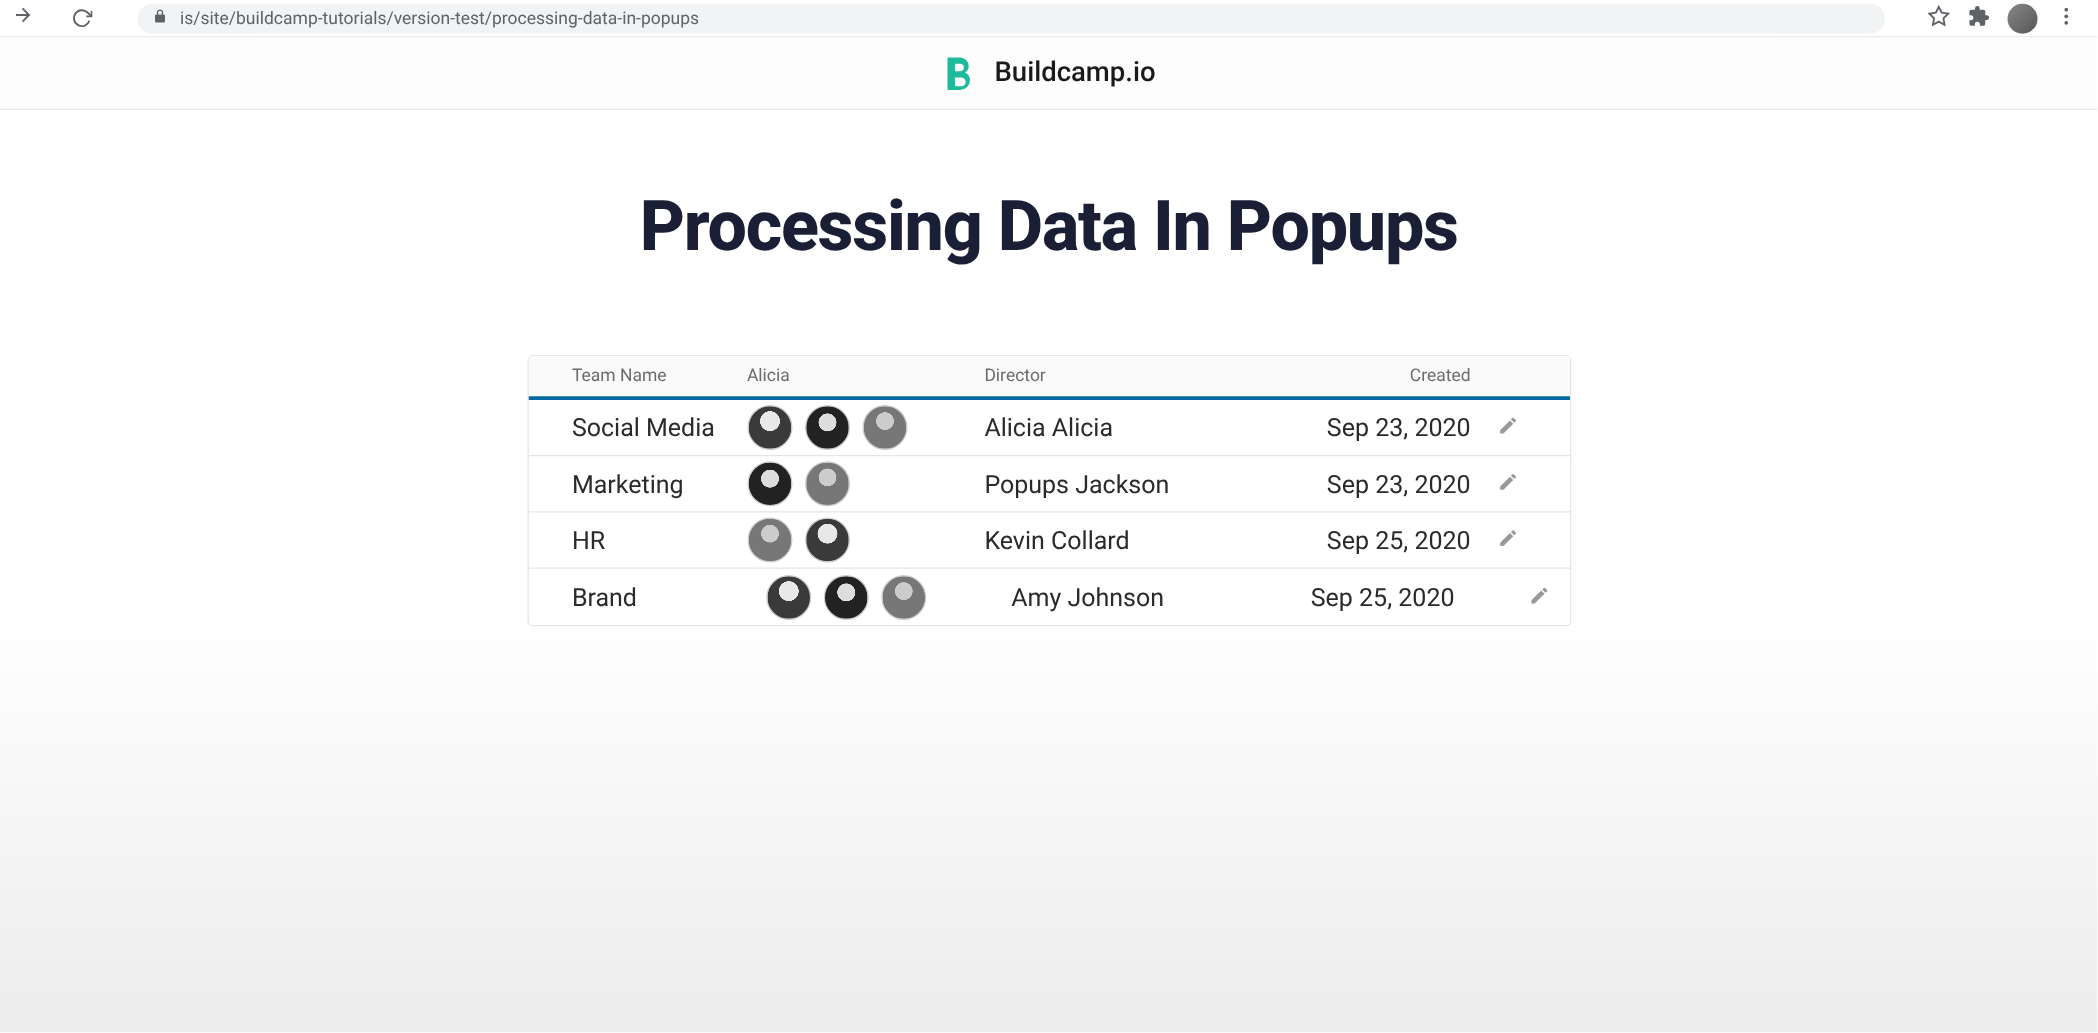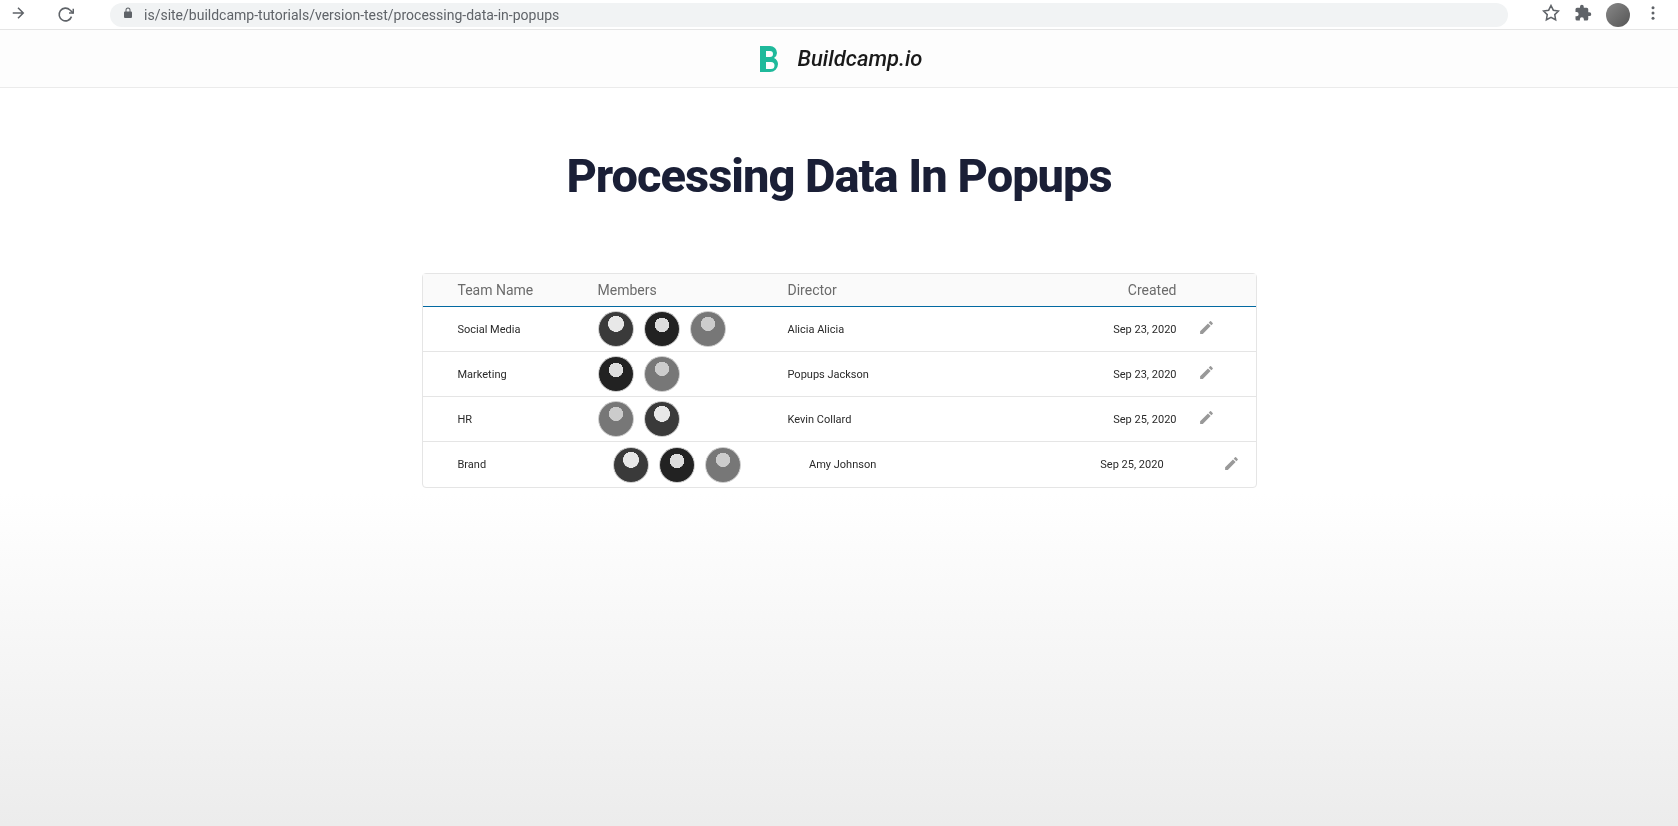--- a/index.html
+++ b/index.html
@@ -89,51 +89,50 @@
       width: 28px;
       height: 32px;
       display: flex;
       align-items: center;
       justify-content: center;
     }
     .site-name {
       font-size: 22px;
       color: #1a1a1a;
       font-weight: 500;
-      font-style: italic;
     }
     
     
     .content {
       padding-top: 60px;
       display: flex;
       flex-direction: column;
       align-items: center;
       background: linear-gradient(to bottom, #ffffff 0%, #ffffff 55%, #ececec 100%);
       height: calc(826px - 30px - 58px);
     }
     .page-title {
-      font-size: 47px;
+      font-size: 56px;
       font-weight: 800;
       color: #1a1f36;
       letter-spacing: -1px;
       margin-bottom: 70px;
     }
     
     
     .teams-table {
       width: 835px;
       border: 1px solid #e5e5e5;
       border-radius: 4px;
       background: #fff;
     }
     .table-header {
       display: flex;
       background: #fafafa;
-      border-bottom: 1px solid #0369a1;
+      border-bottom: 3px solid #0369a1;
       padding: 8px 0;
     }
     .table-header .col {
       font-size: 14px;
       color: #6b6b6b;
       font-weight: 400;
     }
     .col-team { width: 175px; padding-left: 35px; }
     .col-members { width: 190px; }
     .col-director { width: 194px; }
@@ -144,21 +143,21 @@
       display: flex;
       align-items: center;
       border-bottom: 1px solid #e5e5e5;
       height: 45px;
     }
     .table-row:last-child {
       border-bottom: none;
       gap: 44px;
     }
     .table-row .col {
-      font-size: 11px;
+      font-size: 20px;
       color: #2a2a2a;
     }
     
     .avatars {
       display: flex;
       gap: 10px;
       align-items: center;
     }
     .avatar {
       width: 36px;
@@ -230,21 +229,21 @@
   </span>
   <span class="site-name">Buildcamp.io</span>
 </div>
 
 <div class="content">
   <h1 class="page-title">Processing Data In Popups</h1>
 
   <div class="teams-table">
     <div class="table-header">
       <div class="col col-team">Team Name</div>
-      <div class="col col-members">Members</div>
+      <div class="col col-members">Alicia</div>
       <div class="col col-director">Director</div>
       <div class="col col-created">Created</div>
       <div class="col col-action"></div>
     </div>
     <div id="table-body">
         <div class="table-row">
           <div class="col col-team">Social Media</div>
           <div class="col col-members">
             <div class="avatars">
               <div class="avatar v1"></div>

